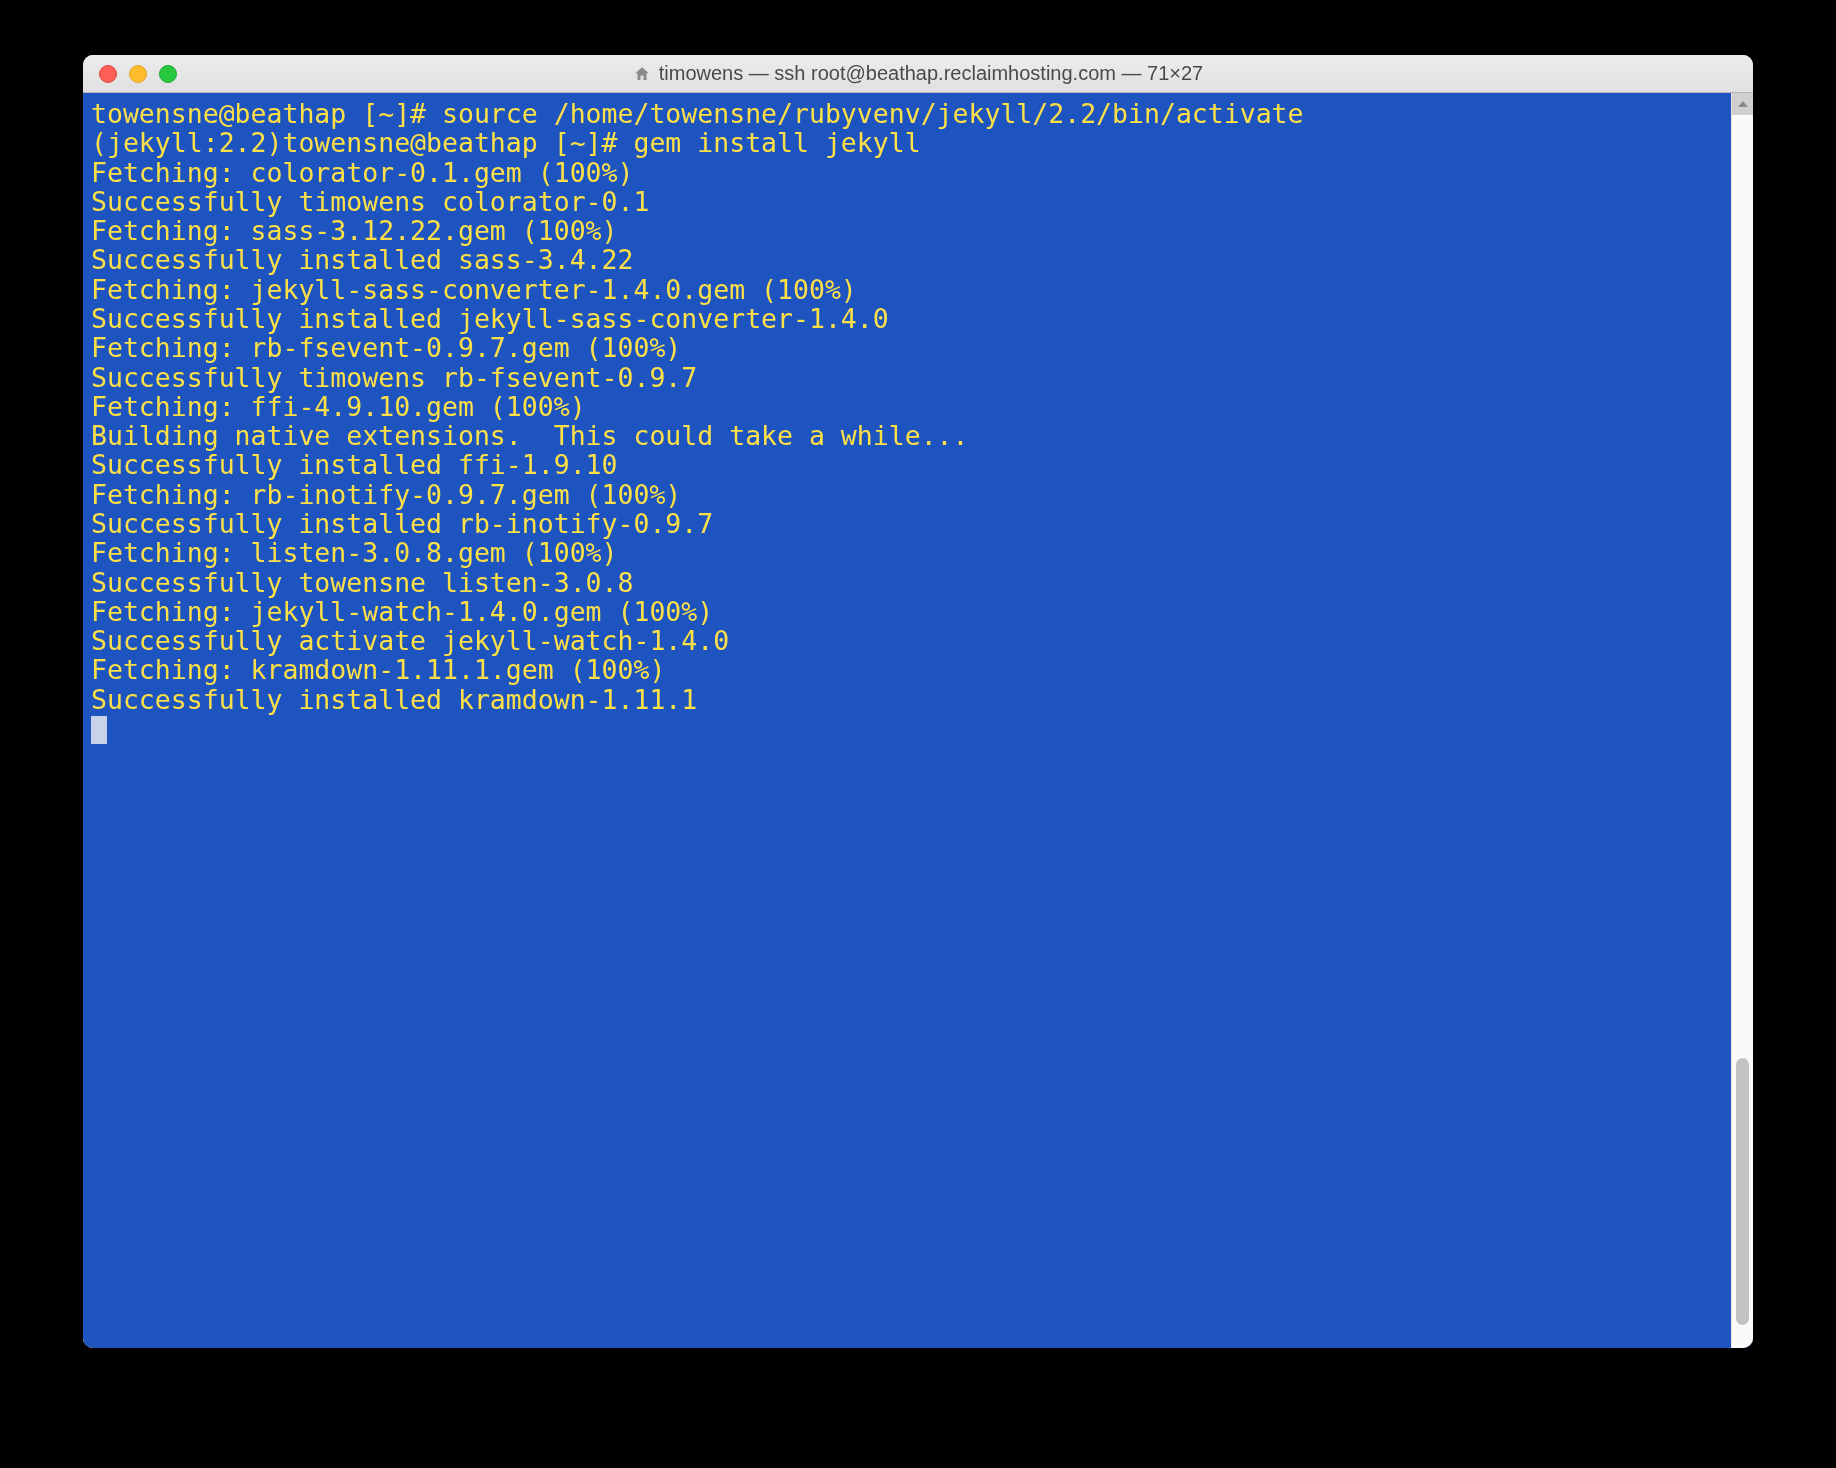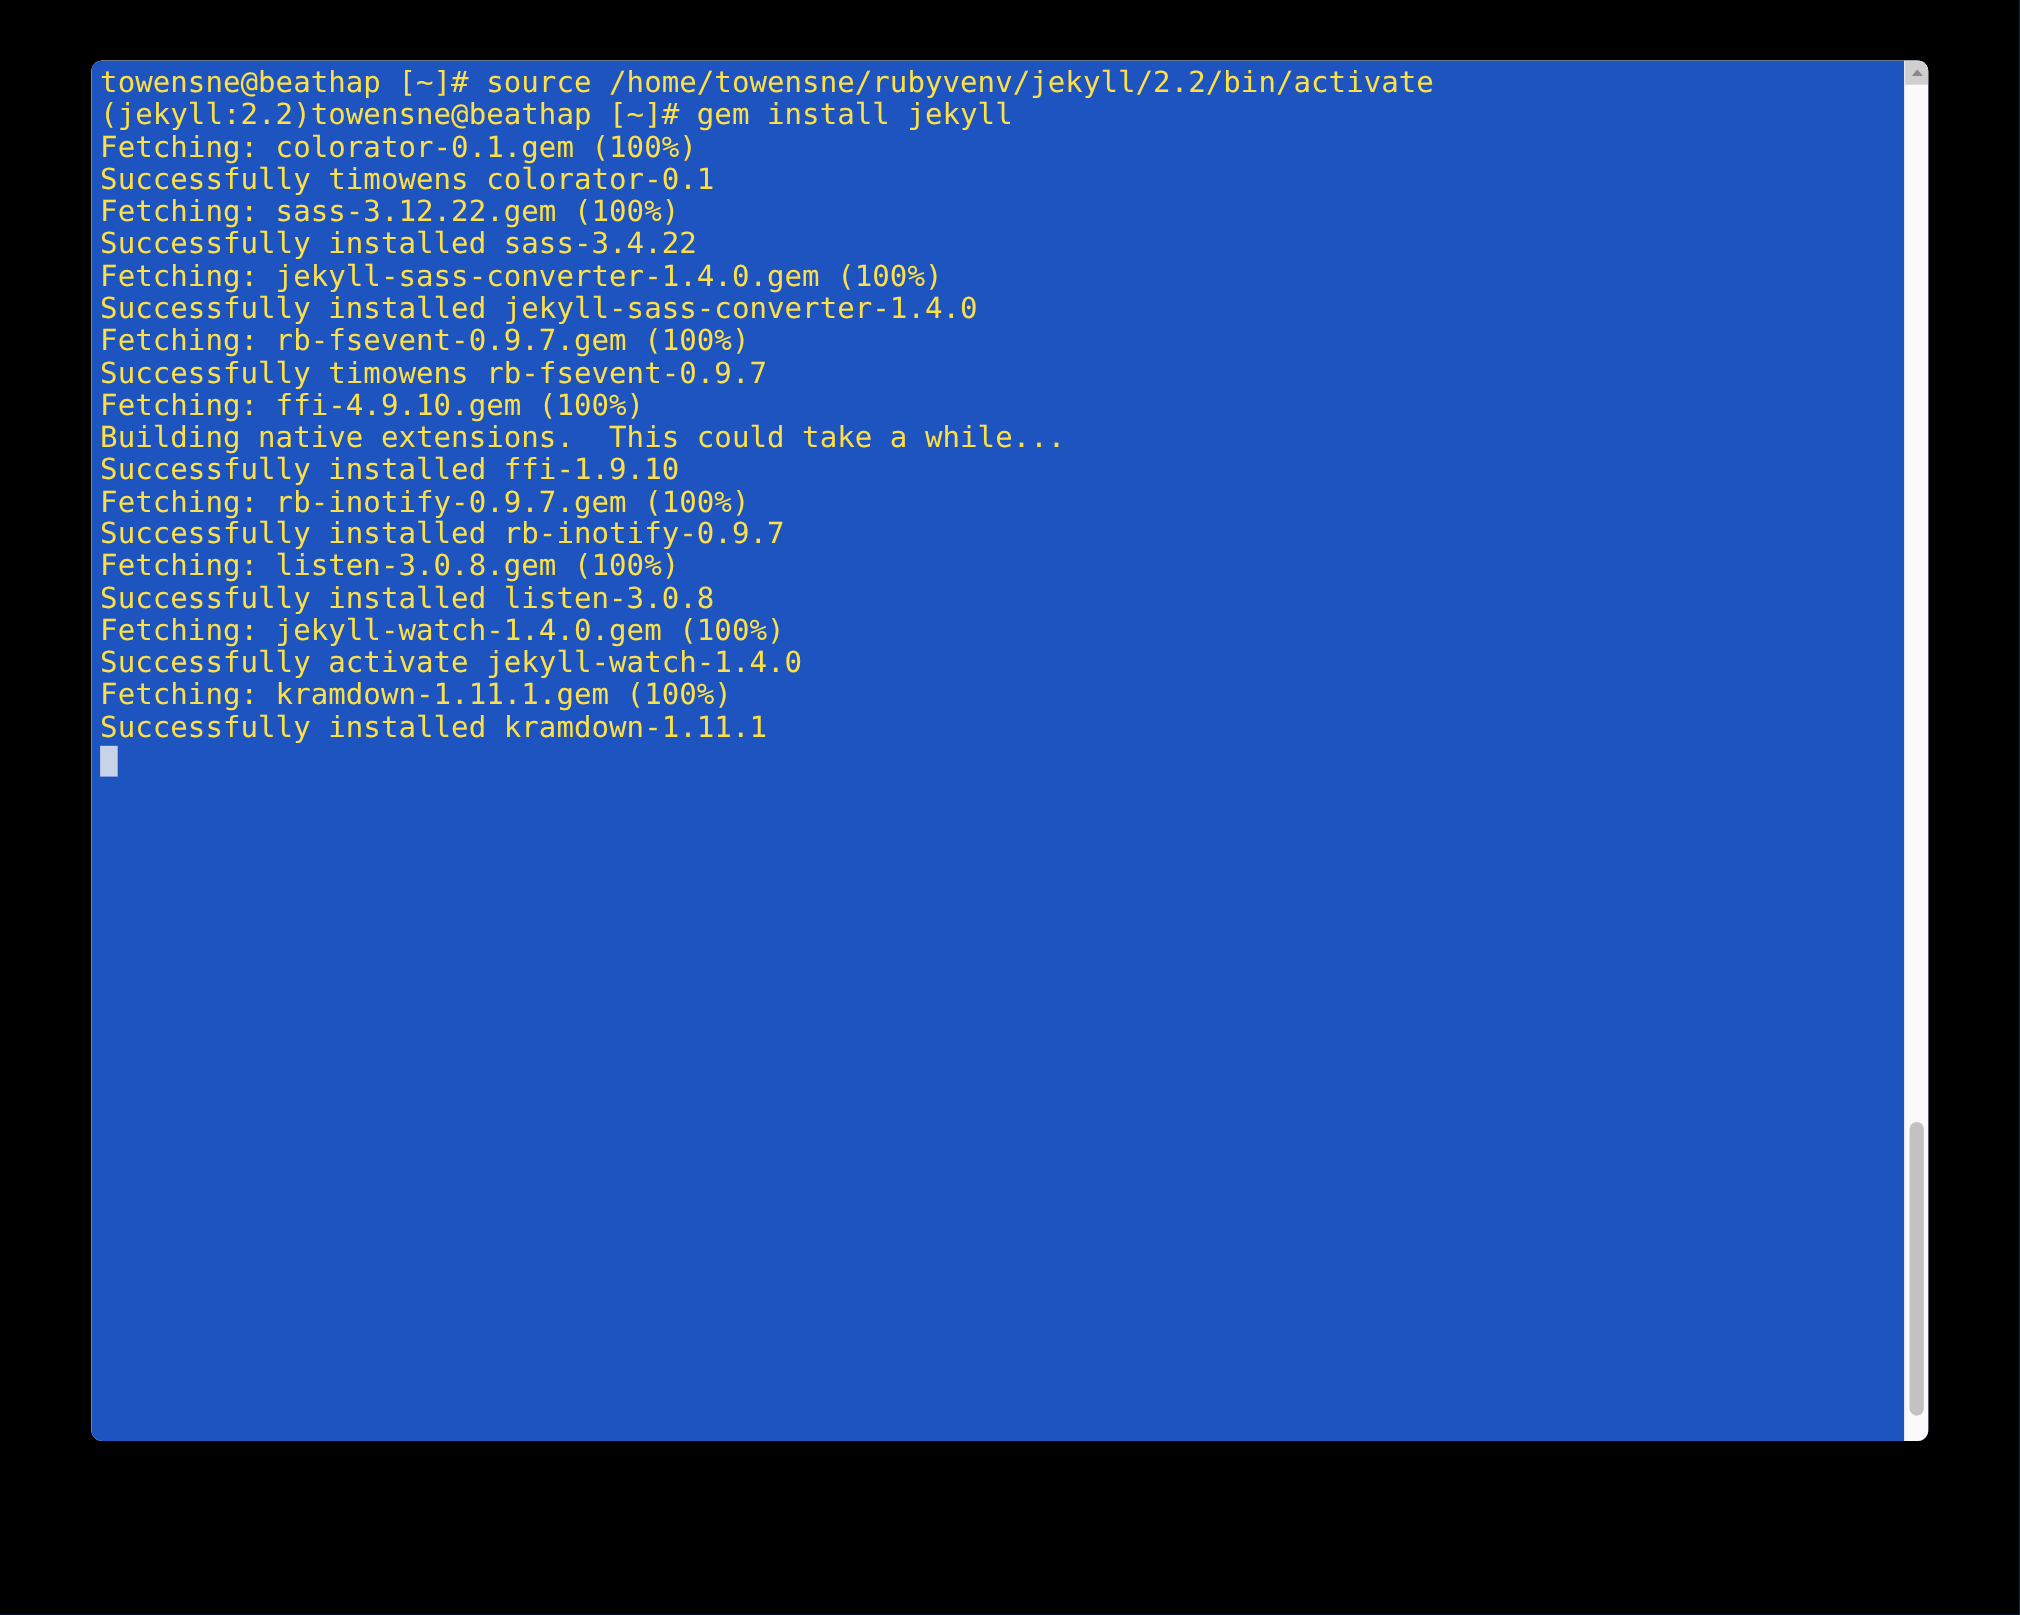--- a/index.html
+++ b/index.html
@@ -109,38 +109,53 @@
       top: 965px;
       height: 267px;
       background: #c2c2c2;
       border-radius: 7px;
     }
   </style>
 </head>
 <body>
 
 <div class="window">
+  <div class="titlebar">
+    <div class="traffic-lights">
+      <div class="circle red"></div>
+      <div class="circle yellow"></div>
+      <div class="circle green"></div>
+    </div>
+    <div class="title-wrap">
+      <span class="home-icon">
+        <svg viewBox="0 0 24 24" width="18" height="18" fill="#8a8a8a">
+          <path d="M12 3l9 8h-3v9h-4v-6h-4v6H6v-9H3l9-8z"></path>
+        </svg>
+      </span>
+      <span>timowens — ssh root@beathap.reclaimhosting.com — 71×27</span>
+    </div>
+  </div>
   <div class="terminal-body">
     <div class="terminal-content"><span class="terminal-line">towensne@beathap [~]# source /home/towensne/rubyvenv/jekyll/2.2/bin/activate</span>
 <span class="terminal-line">(jekyll:2.2)towensne@beathap [~]# gem install jekyll</span>
 <span class="terminal-line">Fetching: colorator-0.1.gem (100%)</span>
 <span class="terminal-line">Successfully timowens colorator-0.1</span>
 <span class="terminal-line">Fetching: sass-3.12.22.gem (100%)</span>
 <span class="terminal-line">Successfully installed sass-3.4.22</span>
 <span class="terminal-line">Fetching: jekyll-sass-converter-1.4.0.gem (100%)</span>
 <span class="terminal-line">Successfully installed jekyll-sass-converter-1.4.0</span>
 <span class="terminal-line">Fetching: rb-fsevent-0.9.7.gem (100%)</span>
 <span class="terminal-line">Successfully timowens rb-fsevent-0.9.7</span>
 <span class="terminal-line">Fetching: ffi-4.9.10.gem (100%)</span>
 <span class="terminal-line">Building native extensions.  This could take a while...</span>
 <span class="terminal-line">Successfully installed ffi-1.9.10</span>
 <span class="terminal-line">Fetching: rb-inotify-0.9.7.gem (100%)</span>
 <span class="terminal-line">Successfully installed rb-inotify-0.9.7</span>
 <span class="terminal-line">Fetching: listen-3.0.8.gem (100%)</span>
-<span class="terminal-line">Successfully installed listen-3.0.8</span>
+<span class="terminal-line">Successfully towensne listen-3.0.8</span>
 <span class="terminal-line">Fetching: jekyll-watch-1.4.0.gem (100%)</span>
 <span class="terminal-line">Successfully activate jekyll-watch-1.4.0</span>
 <span class="terminal-line">Fetching: kramdown-1.11.1.gem (100%)</span>
 <span class="terminal-line">Successfully installed kramdown-1.11.1</span>
 <span class="cursor"></span></div>
     <div class="scrollbar-track">
       <div class="scrollbar-up">
         <svg viewBox="0 0 10 6" width="10" height="6" fill="#8a8a8a">
             <path d="M5 0 L10 6 L0 6 Z"></path>
           </svg>

